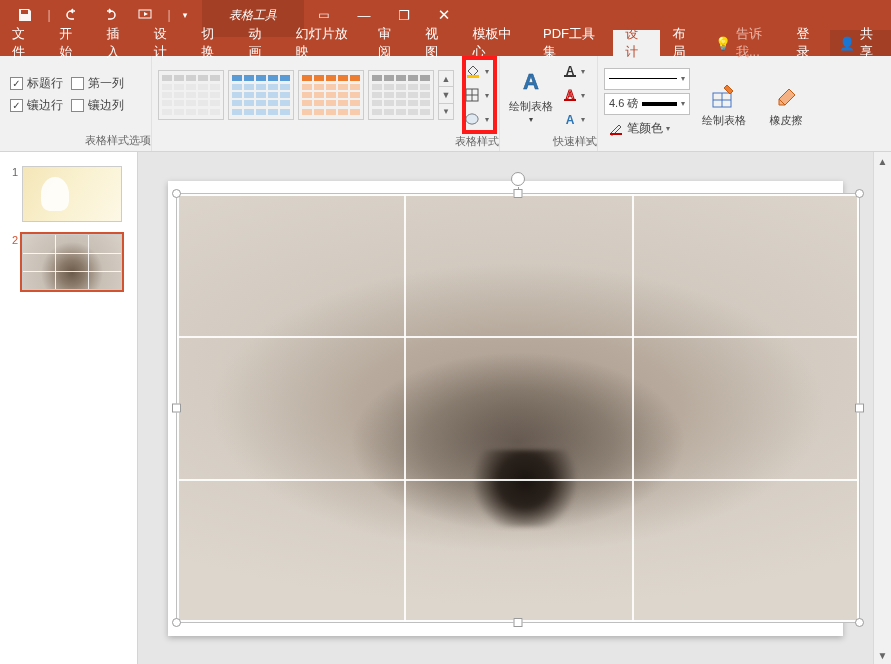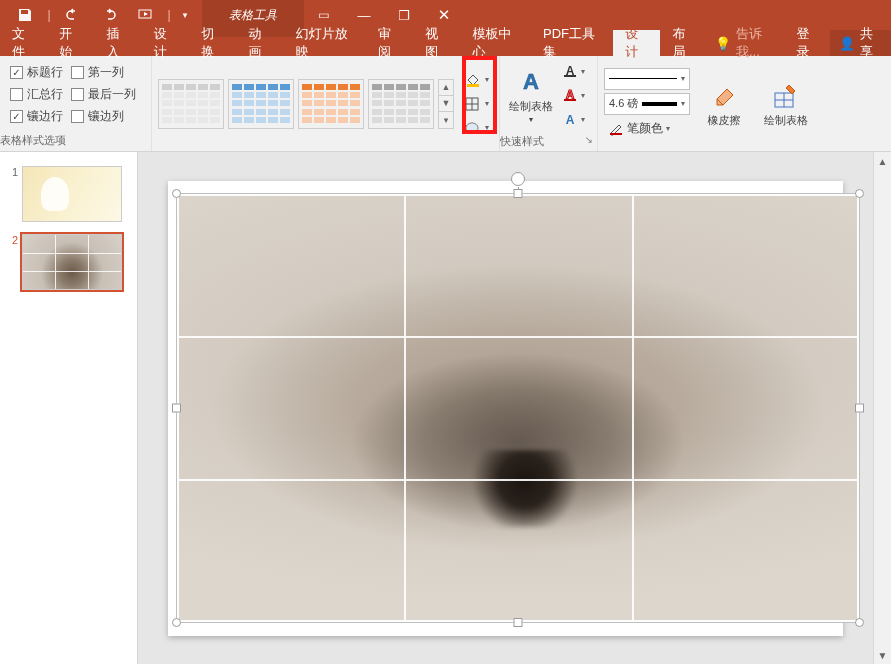--- a/index.html
+++ b/index.html
@@ -19,21 +19,21 @@
   .ribbon-tabs { height: 26px; background: #b7472a; display: flex; align-items: stretch; color: #fff; font-size: 13px; }
   .ribbon-tabs .tab { padding: 0 12px; display: flex; align-items: center; cursor: pointer; }
   .ribbon-tabs .tab.active { background: #f1f1f1; color: #b7472a; }
   .ribbon-tabs .tell { color: #e8b4a6; display: flex; align-items: center; gap: 4px; padding: 0 8px; }
   .ribbon-tabs .login { padding: 0 10px; display: flex; align-items: center; }
   .ribbon-tabs .share { background: #a33f24; padding: 0 10px; display: flex; align-items: center; gap: 4px; }
 
   .ribbon { height: 96px; background: #f1f1f1; border-bottom: 1px solid #d4d4d4; display: flex; font-size: 12px; color: #444; }
   .group { border-right: 1px solid #e1e1e1; display: flex; flex-direction: column; }
   .group-body { flex: 1; display: flex; align-items: center; padding: 4px 6px; }
-  .group-label { height: 18px; text-align: left; font-size: 11px; color: #666; position: relative; }
+  .group-label { height: 18px; text-align: right; font-size: 11px; color: #666; position: relative; }
   .group-label .launcher { position: absolute; right: 4px; top: 0; font-size: 10px; color: #888; }
 
   .chk { display: flex; align-items: center; gap: 4px; height: 22px; padding: 0 4px; }
   .chk .box { width: 13px; height: 13px; border: 1px solid #888; background: #fff; display: flex; align-items: center; justify-content: center; font-size: 10px; color: #444; }
 
   .style-gallery { display: flex; gap: 4px; align-items: center; }
   .style-thumb { width: 66px; height: 50px; border: 1px solid #ccc; display: flex; flex-direction: column; justify-content: space-around; padding: 3px; }
   .style-thumb .r { height: 6px; display: flex; gap: 2px; }
   .style-thumb .r span { flex: 1; }
   .style-thumb.s0 .r span { background: #e8e8e8; }
@@ -185,30 +185,20 @@
             <span class="box">✓</span>
             <span>标题行</span>
           </div>
         <div class="chk">
             <span class="box"></span>
             <span>第一列</span>
           </div>
       </div>
       <div style="display:flex">
         <div class="chk">
-            <span class="box"></span>
-            <span>汇总行</span>
-          </div>
-        <div class="chk">
-            <span class="box"></span>
-            <span>最后一列</span>
-          </div>
-      </div>
-      <div style="display:flex">
-        <div class="chk">
             <span class="box">✓</span>
             <span>镶边行</span>
           </div>
         <div class="chk">
             <span class="box"></span>
             <span>镶边列</span>
           </div>
       </div>
     </div>
     <div class="group-label">表格样式选项</div>
@@ -388,20 +378,21 @@
         </div>
         <div class="mini-btn">
           <svg width="18" height="16" viewBox="0 0 18 16">
               <ellipse cx="8" cy="8" rx="6" ry="5" fill="none" stroke="#555"></ellipse>
               <ellipse cx="8" cy="8" rx="6" ry="5" fill="#cfe2f3" opacity=".5"></ellipse>
             </svg>
           <span class="dd">▾</span>
         </div>
       </div>
     </div>
+    <div class="group-label">表格样式</div>
   </div>
 
   <div class="group" style="width:98px">
     <div class="group-body" style="gap:2px">
       <div class="bigbtn" style="width:50px">
         <div class="ico">
           <svg width="30" height="30" viewBox="0 0 30 30">
               <text x="15" y="22" text-anchor="middle" font-size="22" font-weight="bold" fill="#2e75b6" stroke="#1f4e79" stroke-width=".5">A</text>
             </svg>
         </div>
@@ -450,35 +441,35 @@
               <path d="M3 11L11 3l2 2-8 8H3z" fill="none" stroke="#555"></path>
               <rect x="2" y="11" width="12" height="2" fill="#c00000"></rect>
             </svg>
           <span>笔颜色</span>
             <span class="dd">▾</span>
         </div>
       </div>
       <div class="bigbtn">
         <div class="ico">
           <svg width="30" height="30" viewBox="0 0 30 30">
-              <path d="M8 18l10-10 6 6-10 10H8z" fill="#f4b183" stroke="#c55a11"></path>
-              <path d="M8 18l6 6" stroke="#c55a11"></path>
-            </svg>
-        </div>
-        <div class="lbl">橡皮擦</div>
+              <rect x="4" y="12" width="18" height="14" fill="none" stroke="#4472c4"></rect>
+              <path d="M13 12v14M4 19h18" stroke="#4472c4"></path>
+              <path d="M18 4l6 6-3 3-6-6z" fill="#ed7d31" stroke="#c55a11"></path>
+            </svg>
+        </div>
+        <div class="lbl">绘制表格</div>
       </div>
       <div class="bigbtn">
         <div class="ico">
           <svg width="30" height="30" viewBox="0 0 30 30">
-              <rect x="4" y="12" width="18" height="14" fill="none" stroke="#4472c4"></rect>
-              <path d="M13 12v14M4 19h18" stroke="#4472c4"></path>
-              <path d="M18 4l6 6-3 3-6-6z" fill="#ed7d31" stroke="#c55a11"></path>
-            </svg>
-        </div>
-        <div class="lbl">绘制表格</div>
+              <path d="M8 18l10-10 6 6-10 10H8z" fill="#f4b183" stroke="#c55a11"></path>
+              <path d="M8 18l6 6" stroke="#c55a11"></path>
+            </svg>
+        </div>
+        <div class="lbl">橡皮擦</div>
       </div>
     </div>
   </div>
 </div>
 
 <div class="highlight-box" style="left:462px;top:56px;width:35px;height:78px"></div>
 
 <div class="workspace">
   <div class="thumb-panel">
     <div class="thumb-item">

